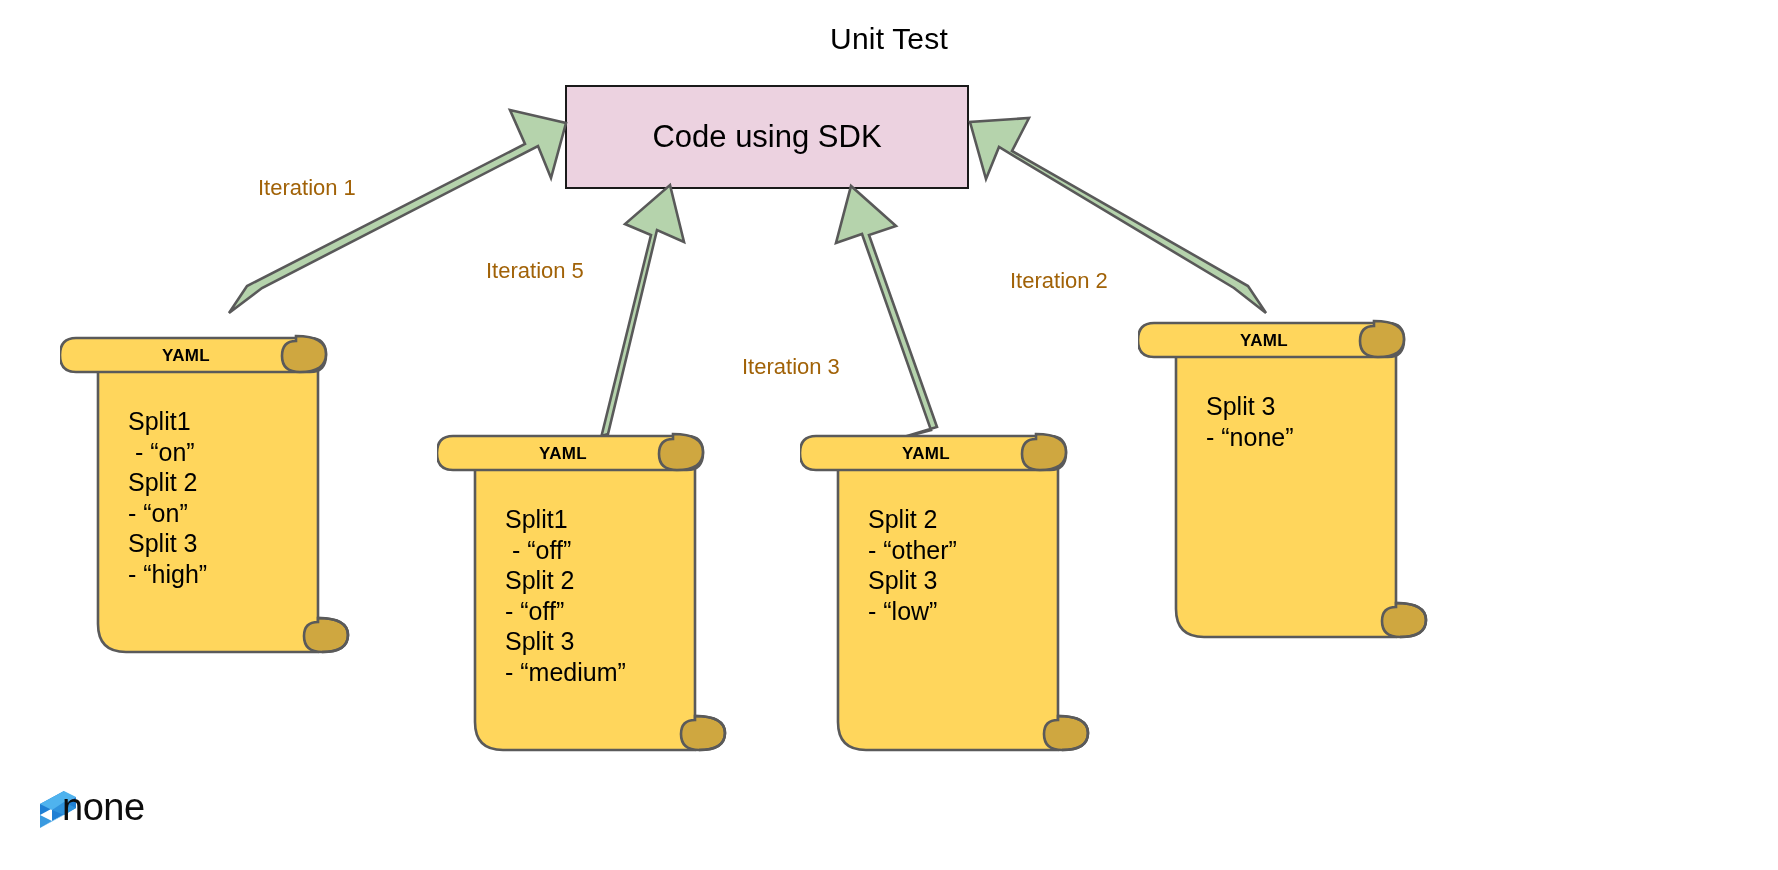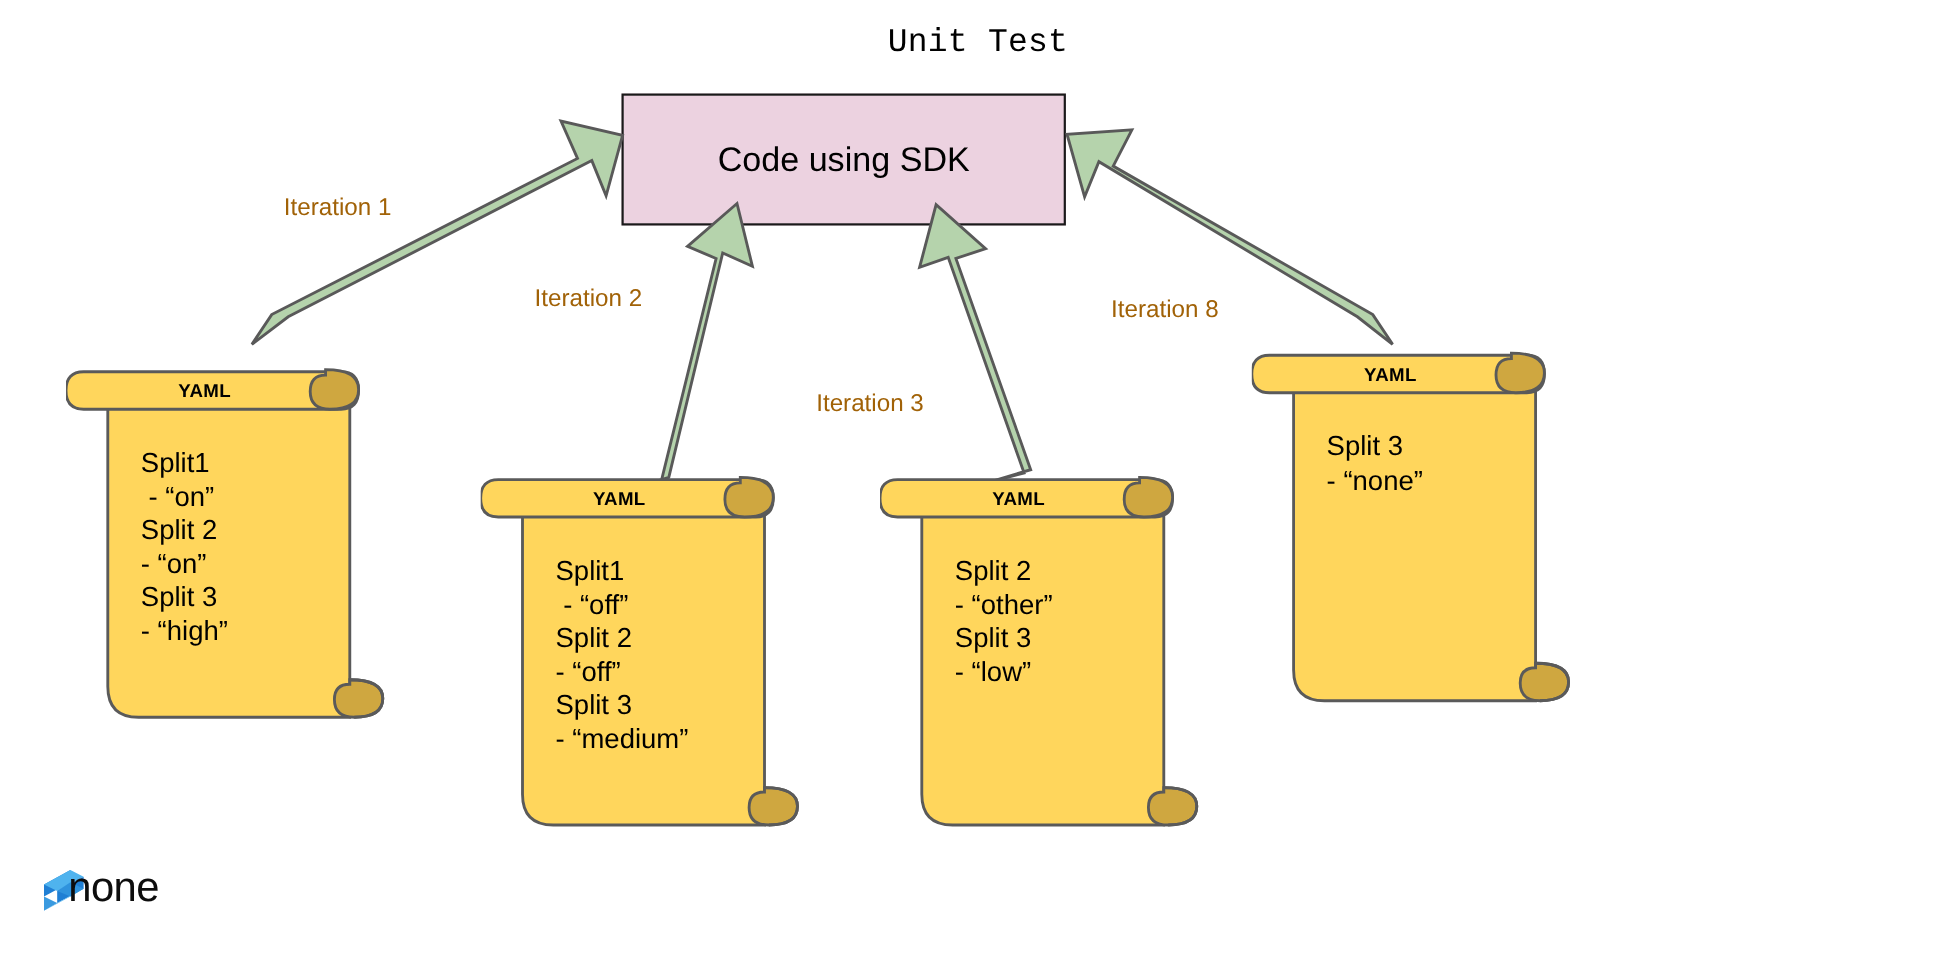--- a/index.html
+++ b/index.html
@@ -17,28 +17,27 @@
   }
   .title {
     position: absolute;
     left: 0;
     top: 22px;
     width: 1778px;
     text-align: center;
     font-size: 30px;
     color: #000000;
     letter-spacing: 0.2px;
-    font-family: Liberation Mono, monospace;
   }
   .sdk-box {
     position: absolute;
     left: 565px;
     top: 85px;
     width: 404px;
-    height: 120px;
+    height: 104px;
     background: #ecd2e0;
     border: 2px solid #1a1a1a;
     box-sizing: border-box;
     display: flex;
     align-items: center;
     justify-content: center;
   }
   .sdk-box span {
     font-size: 31px;
     color: #000000;
@@ -121,23 +120,23 @@
     <polygon points="229,313 247,286 525,144 510,110 566,123 551,178 538,146 262,288" fill="#b5d3ac" stroke="#595959" stroke-width="2.6" stroke-linejoin="miter"></polygon>
 
     <polygon points="567,447 601,438 651,235 625,224 670,185 684,242 657,230 608,434" fill="#b5d3ac" stroke="#595959" stroke-width="2.6" stroke-linejoin="miter"></polygon>
 
     <polygon points="897,439 931,430 862,234 836,243 851,186 896,226 869,235 937,427" fill="#b5d3ac" stroke="#595959" stroke-width="2.6" stroke-linejoin="miter"></polygon>
 
     <polygon points="1266,313 1248,286 1012,151 1029,118 970,122 986,179 999,147 1234,288" fill="#b5d3ac" stroke="#595959" stroke-width="2.6" stroke-linejoin="miter"></polygon>
   </svg>
 
   <div class="iter-label" id="iter1">Iteration 1</div>
-  <div class="iter-label" id="iter2">Iteration 2</div>
+  <div class="iter-label" id="iter2">Iteration 5</div>
   <div class="iter-label" id="iter3">Iteration 3</div>
-  <div class="iter-label" id="iter4">Iteration 8</div>
+  <div class="iter-label" id="iter4">Iteration 2</div>
 
   <div class="scroll" style="left:60px; top:330px; width:296px; height:330px;">
     <svg class="scroll-svg" width="296" height="330" viewBox="0 0 296 330" xmlns="http://www.w3.org/2000/svg">
 
       <path d="M38 38 L38 294 Q38 322 66 322 L258 322 L258 38 Z" fill="#ffd65c" stroke="#5a5a5a" stroke-width="2.6"></path>
 
       <path d="M258 288 Q288 288 288 305 Q288 322 262 322 Q244 322 244 306 Q244 292 258 292 Z" fill="#cfa740" stroke="#5a5a5a" stroke-width="2.6"></path>
       <path d="M258 288 Q288 288 288 305 Q288 322 262 322" fill="none" stroke="#5a5a5a" stroke-width="2.6"></path>
 
       <path d="M16 8 L250 8 Q266 8 266 25 Q266 42 250 42 L16 42 Q0 42 0 25 Q0 8 16 8 Z" fill="#ffd65c" stroke="#5a5a5a" stroke-width="2.6"></path>

